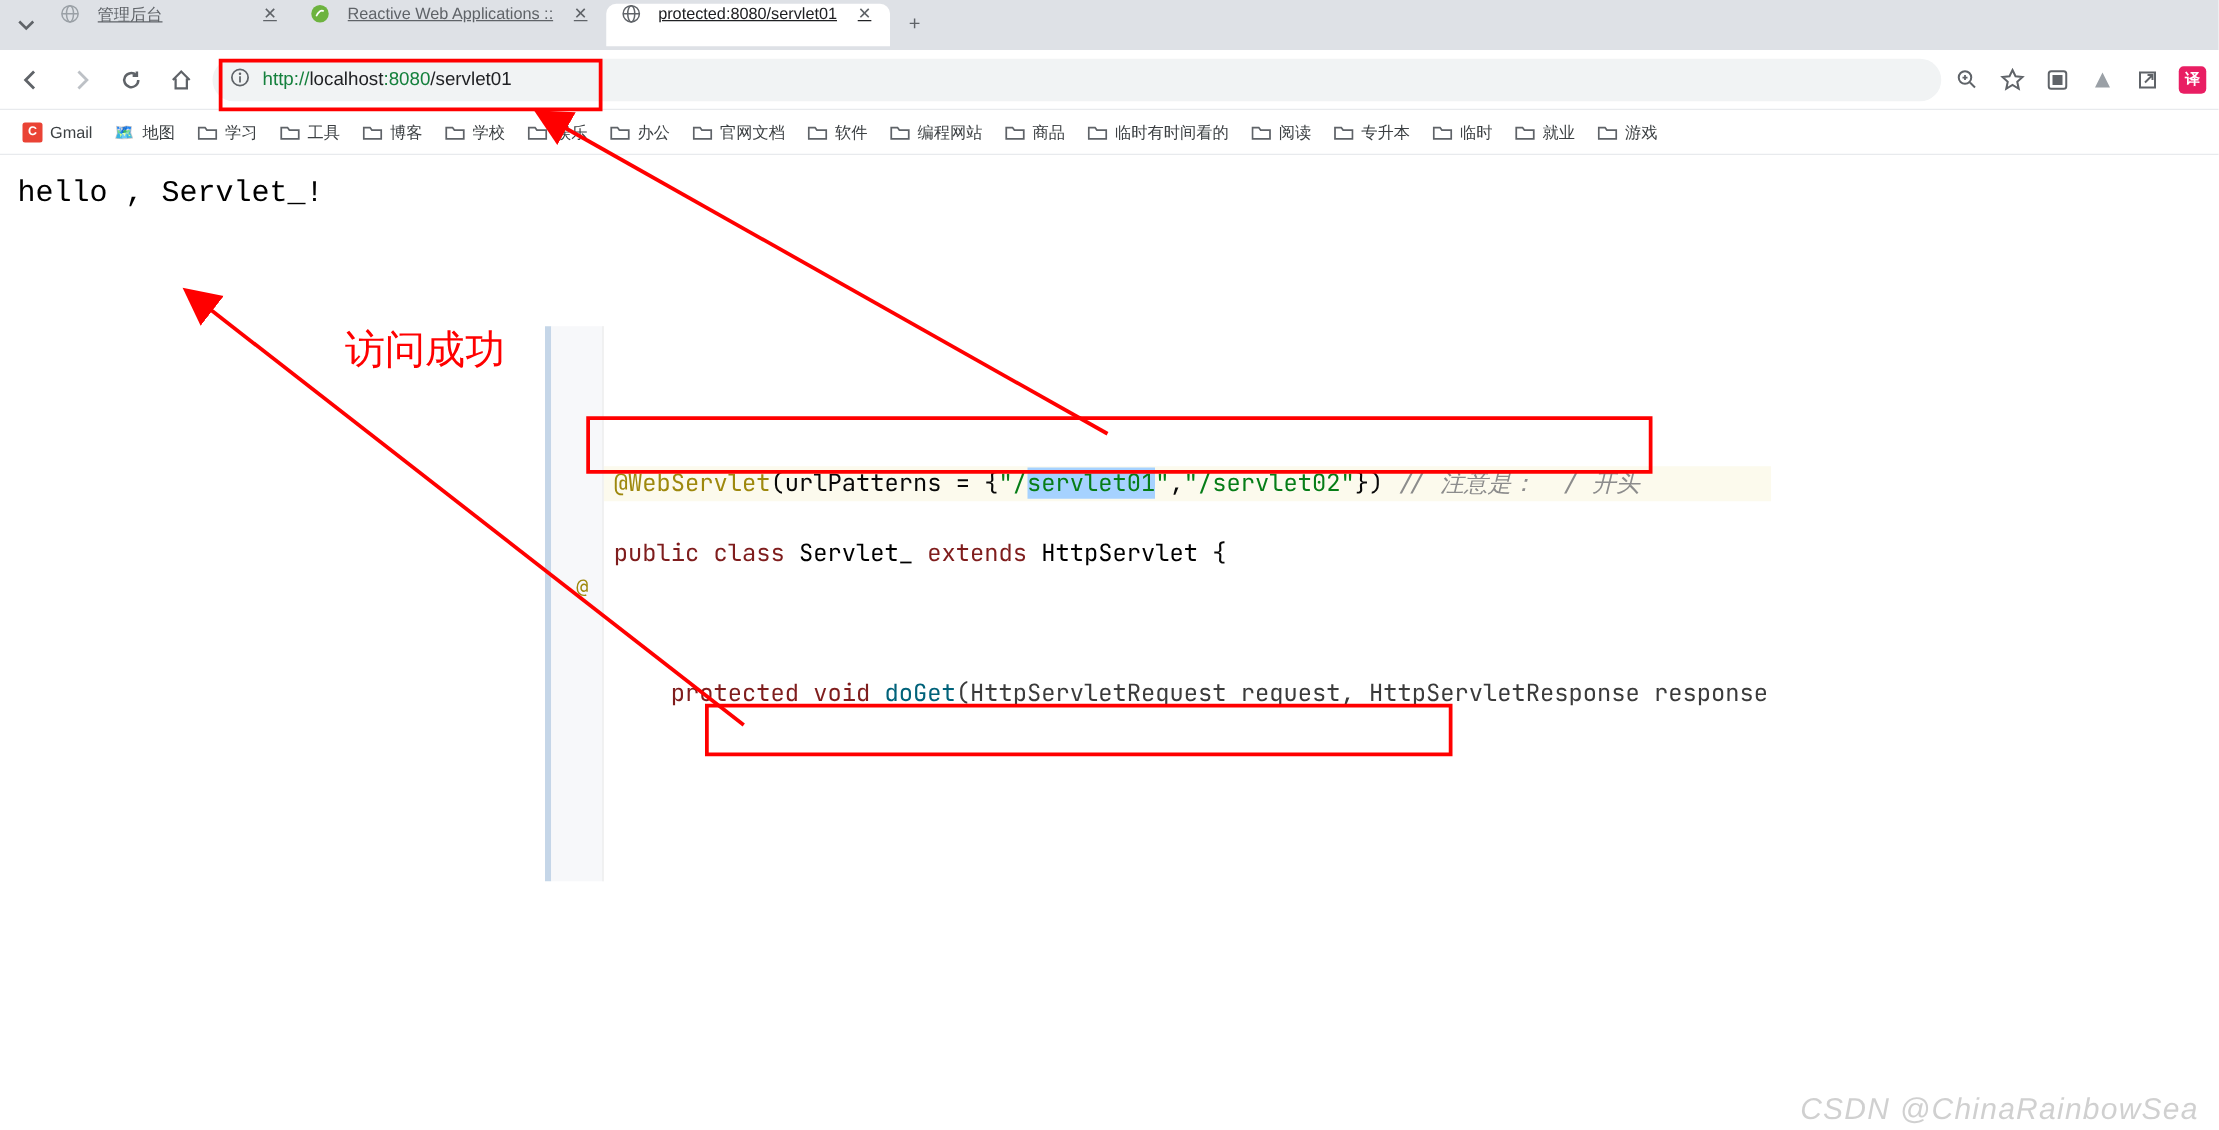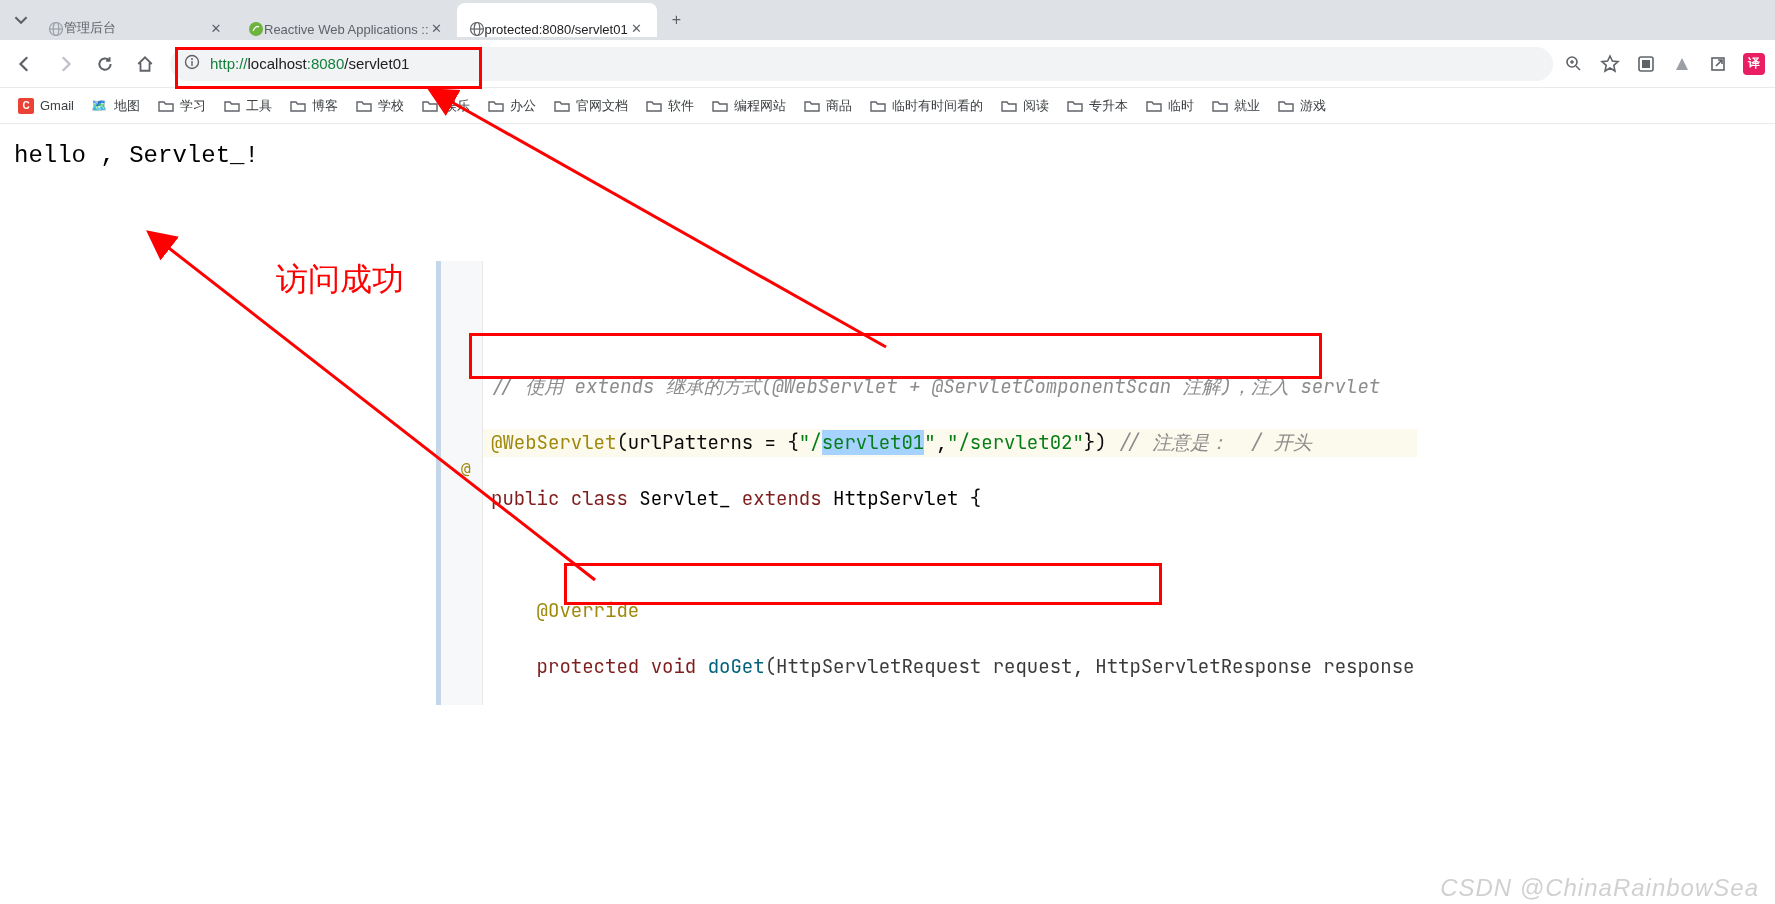--- a/index.html
+++ b/index.html
@@ -1,21 +1,21 @@
 <!DOCTYPE html>
 <html><head>
 <meta charset="utf-8">
 <style>
   * { margin: 0; padding: 0; box-sizing: border-box; }
   body { font-family: -apple-system, "Segoe UI", Arial, sans-serif; background: #fff; overflow: hidden; width: 1775px; height: 904px; position: relative; }
 
   
   .tab-bar { display: flex; align-items: center; height: 40px; background: #dee1e6; padding: 0 6px; gap: 0; }
   .tab-menu { width: 30px; height: 28px; display: flex; align-items: center; justify-content: center; cursor: pointer; }
-  .tab { display: flex; align-items: flex-end; gap: 0; height: 34px; padding: 0 12px; border-radius: 8px 8px 0 0; font-size: 13px; color: #5f6368; max-width: 260px; min-width: 200px; cursor: pointer; position: relative; }
+  .tab { display: flex; align-items: flex-start; gap: 14px; height: 34px; padding: 0 12px; border-radius: 8px 8px 0 0; font-size: 13px; color: #5f6368; max-width: 260px; min-width: 200px; cursor: pointer; position: relative; text-decoration: underline; }
   .tab.active { background: #fff; color: #202124; }
   .tab .favicon { width: 16px; height: 16px; flex: none; display:flex; align-items:center; justify-content:center; }
   .tab .title { white-space: nowrap; overflow: hidden; text-overflow: ellipsis; flex: 1; }
   .tab .close { width: 16px; height: 16px; flex: none; font-size: 13px; color: #5f6368; text-align:center; line-height:16px; }
   .new-tab { width: 28px; height: 28px; display:flex; align-items:center; justify-content:center; font-size: 16px; color:#5f6368; cursor:pointer; margin-left:6px; }
 
   
   .addr-row { display:flex; align-items:center; height:48px; background:#fff; padding:0 10px; gap:10px; border-bottom:1px solid #e8eaed; }
   .nav-btn { width:30px; height:30px; display:flex; align-items:center; justify-content:center; color:#5f6368; cursor:pointer; border-radius:50%; }
   .nav-btn.disabled { color:#bdc1c6; }
@@ -313,25 +313,23 @@
 <div class="page">
   <span>hello , Servlet_!</span>
 </div>
 
 <div class="code-border-left"></div>
 <div class="code-gutter">
   <span class="gutter-mark" style="left:20px; top:198px;">@</span>
 </div>
 <div class="code-area">
 <div class="line" style="height:56px"></div>
-<div class="line"><span class="c-comment">// 使用 extends 继承的方式(@WebServlet + @ServletComponentScan 注解)，注入 servlet</span></div>
 <div class="line line-hl"><span class="c-anno">@WebServlet</span><span>(urlPatterns = {</span><span class="c-str">"/</span><span class="c-str sel">servlet01</span><span class="c-str">"</span><span>,</span><span class="c-str">"/servlet02"</span><span>})</span><span class="c-comment"> // 注意是：  / 开头</span></div>
 <div class="line"><span class="c-kw">public</span> <span class="c-kw">class</span> <span class="c-cls">Servlet_</span> <span class="c-kw">extends</span> <span class="c-cls">HttpServlet</span><span> {</span></div>
 <div class="line">&nbsp;</div>
-<div class="line">    <span class="c-anno">@Override</span></div>
 <div class="line">    <span class="c-kw">protected</span> <span class="c-kw">void</span> <span class="c-meth">doGet</span><span class="c-param">(HttpServletRequest request, HttpServletResponse response</span></div>
 
 
 
 
 
 
 
 </div>
 

